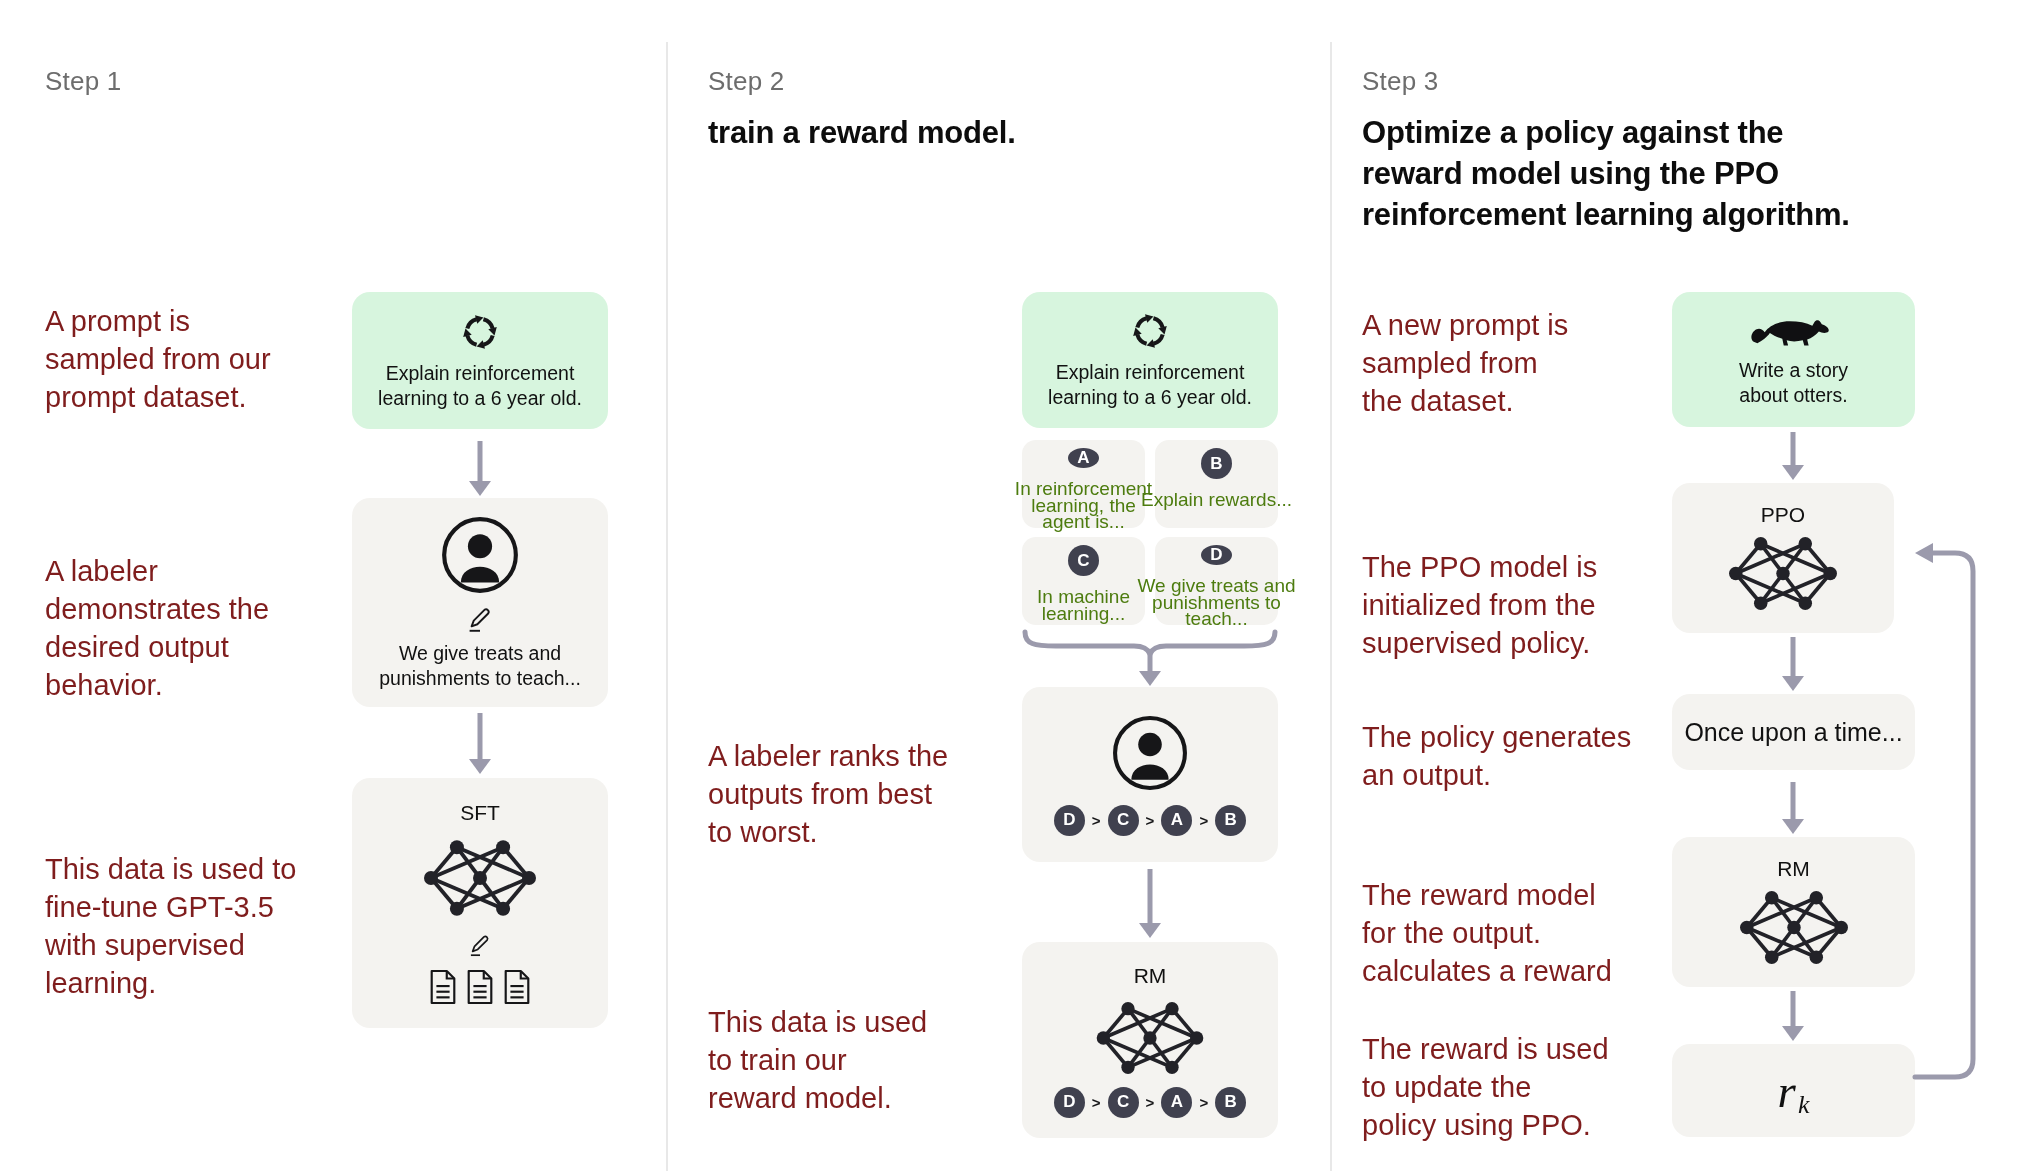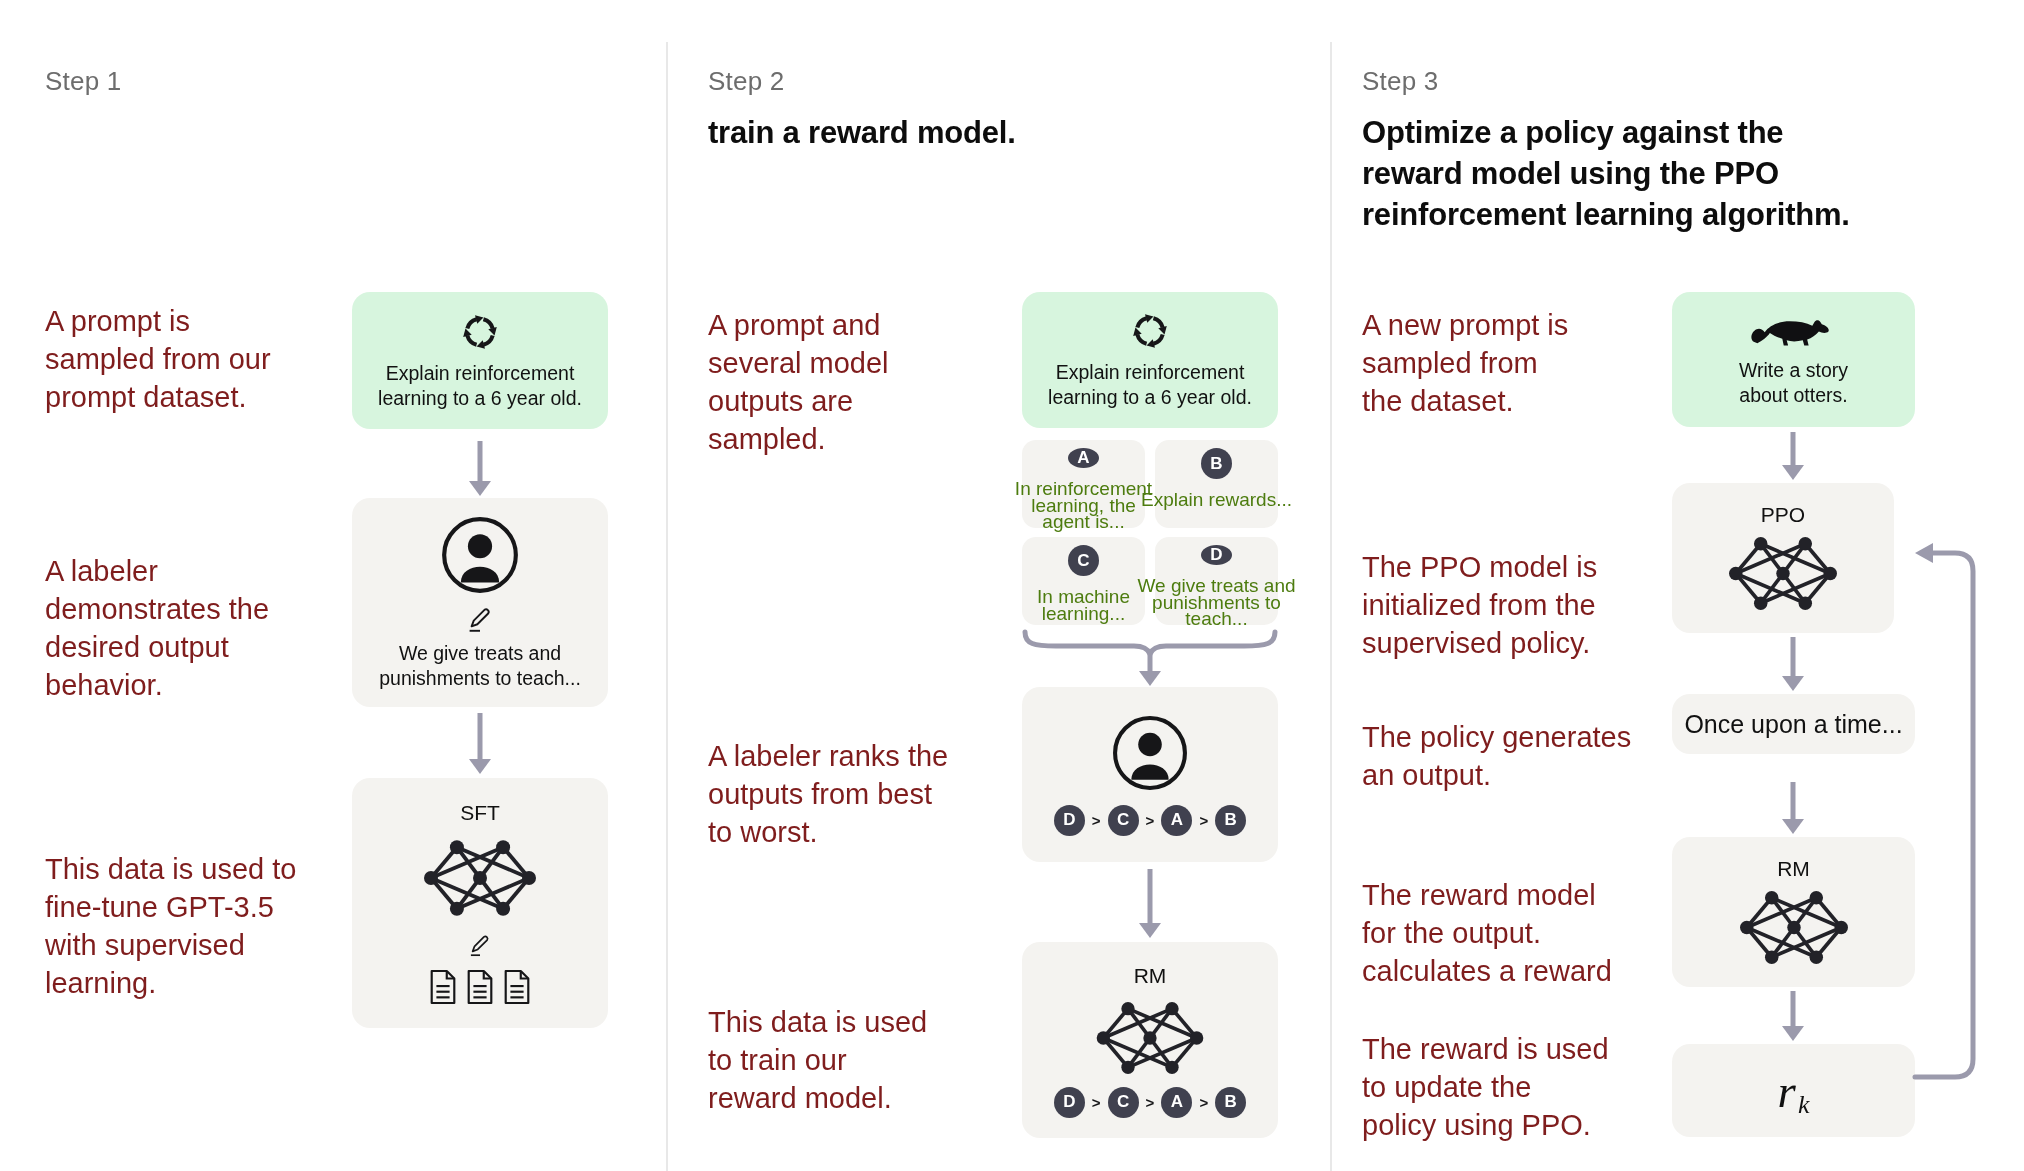--- a/index.html
+++ b/index.html
@@ -190,26 +190,20 @@
           <use href="#sym-doc"></use>
         </svg>
     </div>
   </div>
 
   <div class="step-label" style="left:708px;top:66px">Step 2</div>
   <div class="title" style="left:708px;top:112px">
     <div>train a reward model.</div>
   </div>
 
-  <div class="caption" style="left:708px;top:306px">
-    <div>A prompt and</div>
-    <div>several model</div>
-    <div>outputs are</div>
-    <div>sampled.</div>
-  </div>
 
   <div class="box green" style="left:1022px;top:292px;width:256px;height:136px;gap:8px">
     <svg class="icon" width="42" height="42">
         <use href="#sym-cycle"></use>
       </svg>
     <div class="box-text">
       <div>Explain reinforcement</div>
       <div>learning to a 6 year old.</div>
     </div>
   </div>
@@ -345,21 +339,21 @@
   <div class="arrow" style="left:1782px;top:637px;height:54px">
       <div class="stem"></div>
       <div class="head"></div>
     </div>
 
   <div class="caption" style="left:1362px;top:718px">
     <div>The policy generates</div>
     <div>an output.</div>
   </div>
 
-  <div class="box gray" style="left:1672px;top:694px;width:243px;height:60px">
+  <div class="box gray" style="left:1672px;top:694px;width:243px;height:76px">
     <div class="once-text">Once upon a time...</div>
   </div>
 
   <div class="arrow" style="left:1782px;top:782px;height:52px">
       <div class="stem"></div>
       <div class="head"></div>
     </div>
 
   <div class="caption" style="left:1362px;top:876px">
     <div>The reward model</div>

